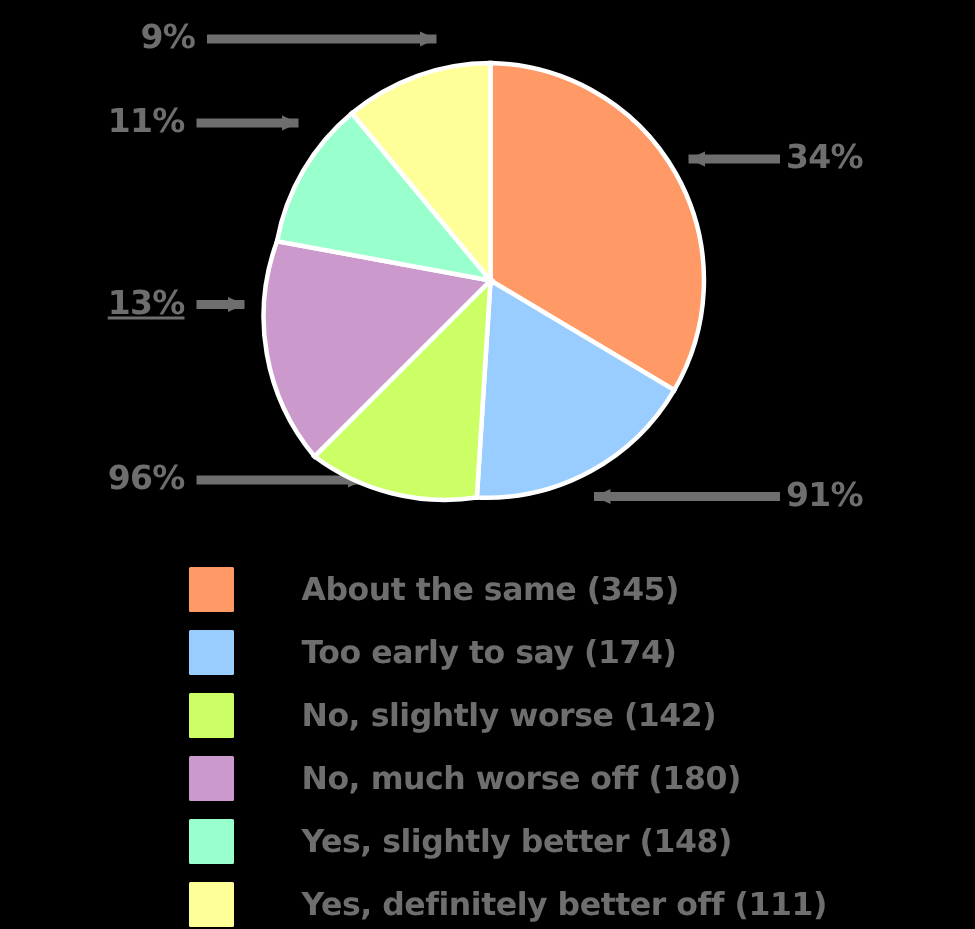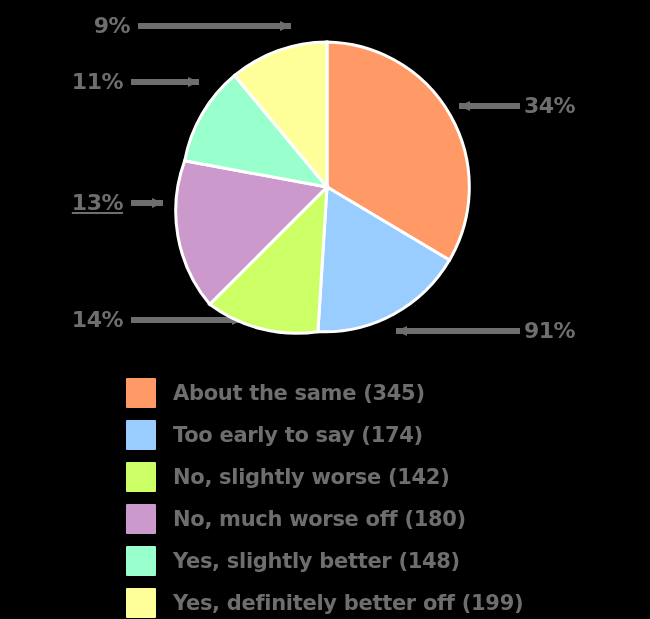--- a/index.html
+++ b/index.html
@@ -52,20 +52,21 @@
   #legend {
     position: absolute;
     left: 126px;
     top: 372px;
     width: 520px;
   }
   .legend-row {
     display: flex;
     align-items: center;
     height: 42px;
+    gap: 28px;
   }
   .legend-swatch {
     width: 30px;
     height: 30px;
     flex: 0 0 30px;
     border-radius: 1px;
   }
   .legend-label {
     margin-left: 17px;
     color: #6e6e6e;
@@ -118,21 +119,21 @@
         <path d="M 327 187 L 184.7 160.8 A 145 145 0 0 1 234.6 75.5 Z" fill="#99ffcc" stroke="#ffffff" stroke-width="3"></path>
 
         <path d="M 327 187 L 234.6 75.5 A 145 145 0 0 1 327 42 Z" fill="#ffff99" stroke="#ffffff" stroke-width="3"></path>
       </g>
     </svg>
 
     <div class="pct-label pct-right" style="left:524px; top:95px;">34%</div>
 
     <div class="pct-label pct-right" style="left:524px; top:320px;">91%</div>
 
-    <div class="pct-label pct-left" style="right:527px; top:309px;">14%</div>
+    <div class="pct-label pct-left" style="right:527px; top:309px;">96%</div>
 
     <div class="pct-label pct-left" style="right:527px; top:192px;text-decoration:underline;">13%</div>
 
     <div class="pct-label pct-left" style="right:527px; top:71px;">11%</div>
 
     <div class="pct-label pct-left" style="right:520px; top:15px;">9%</div>
   </div>
 
   <div id="legend">
 
@@ -156,17 +157,17 @@
       <span class="legend-label">No, much worse off (180)</span>
     </div>
 
     <div class="legend-row">
       <span class="legend-swatch" style="background:#99ffcc;"></span>
       <span class="legend-label">Yes, slightly better (148)</span>
     </div>
 
     <div class="legend-row">
       <span class="legend-swatch" style="background:#ffff99;"></span>
-      <span class="legend-label">Yes, definitely better off (199)</span>
+      <span class="legend-label">Yes, definitely better off (111)</span>
     </div>
 
   </div>
 </div>
 
 </body></html>

